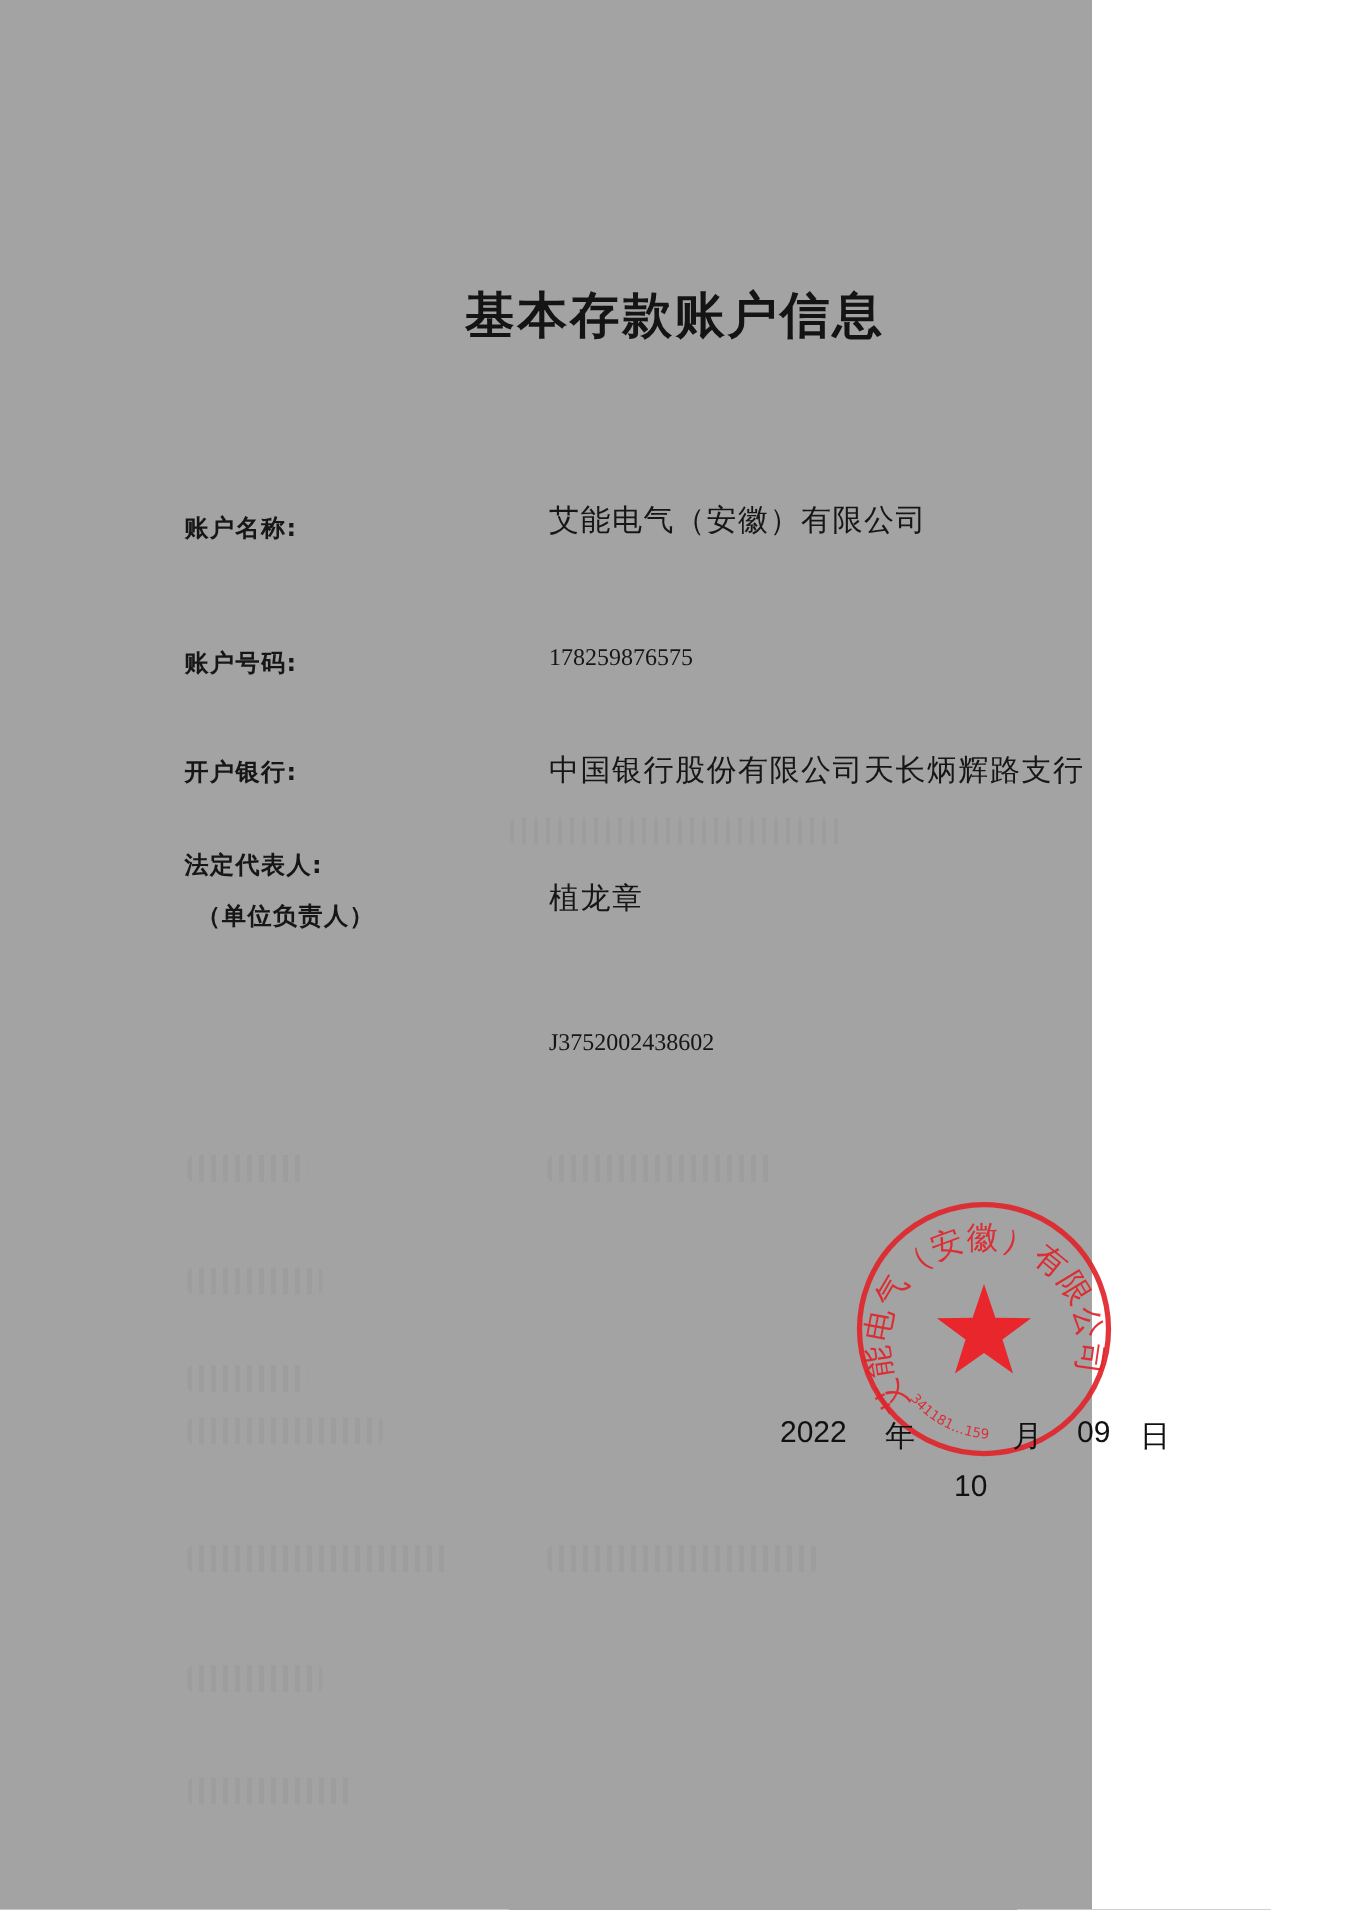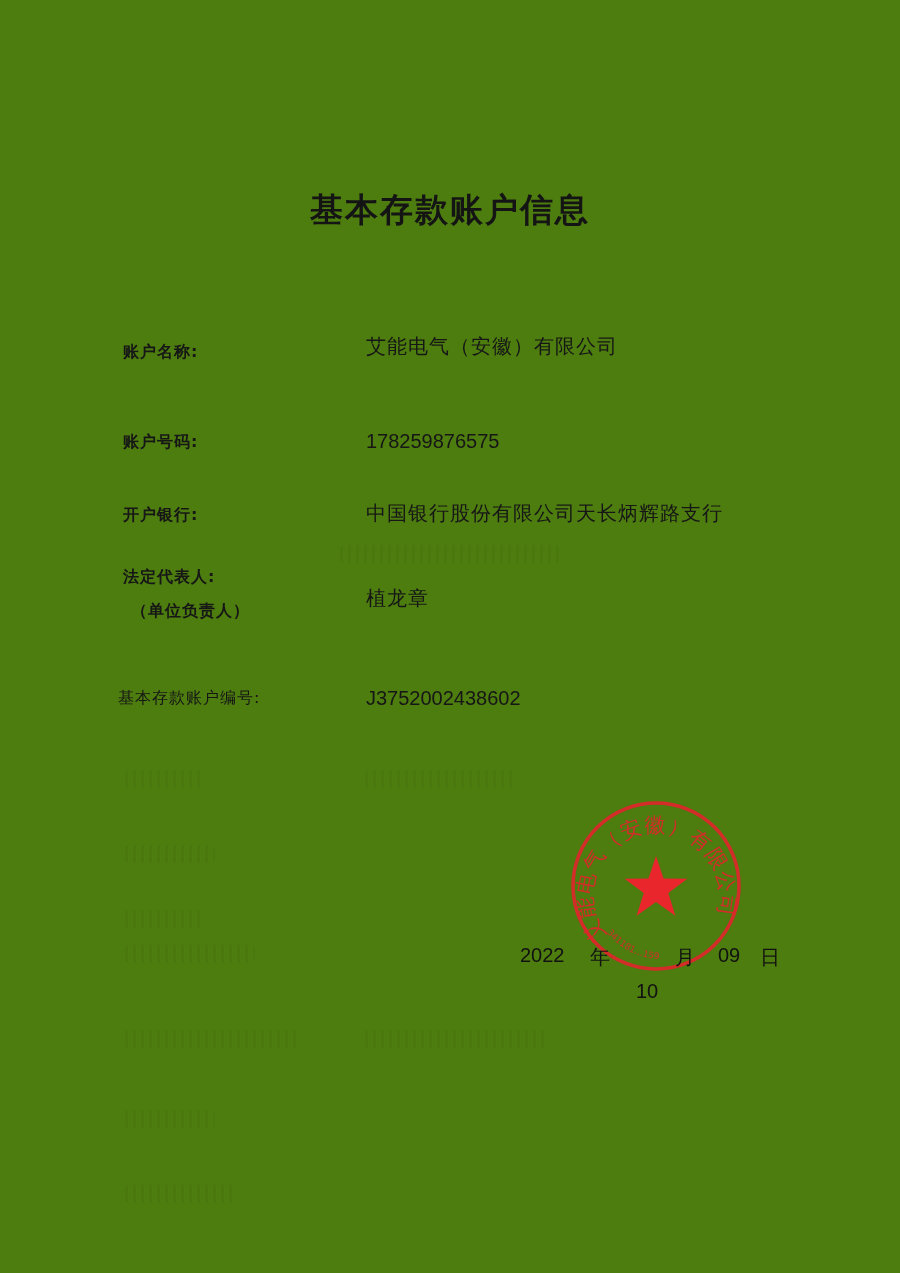--- a/index.html
+++ b/index.html
@@ -2,34 +2,34 @@
 <html><head>
 <meta charset="utf-8">
 <style>
   html, body { margin: 0; padding: 0; }
   body {
     width: 900px; height: 1273px; position: relative; overflow: hidden;
     background: #ffffff;
     font-family: "DejaVu Sans", "Liberation Sans", sans-serif;
     color: #111;
   }
-  .page { position: absolute; left: 0; top: 0; width: 900px; height: 1273px; background: #4d7c0f; }
+  .page { position: absolute; left: 0; top: 0; width: 728px; height: 1273px; background: #a3a3a3; }
   .title {
     position: absolute; left: 0; width: 900px; top: 188px; text-align: center;
     font-size: 33px; font-weight: bold; letter-spacing: 2px; color: #141414;
   }
   .label {
     position: absolute; left: 123px; font-size: 16px; font-weight: bold; color: #161616;
     letter-spacing: 1px; white-space: nowrap;
   }
   .value {
     position: absolute; left: 366px; font-size: 20px; color: #161616; white-space: nowrap;
   }
   .value.serif { font-family: "DejaVu Serif", "Liberation Serif", serif; letter-spacing: 1px; }
-  .value.num { font-family: Liberation Sans, sans-serif; font-size: 20px; text-align: center; }
+  .value.num { font-family: Liberation Serif, serif; font-size: 16px; text-align: center; }
   .ghost {
     position: absolute; height: 18px; border-radius: 4px;
     background: repeating-linear-gradient(90deg, rgba(0,0,0,0.05) 0 3px, transparent 3px 8px);
     opacity: 0.7;
   }
   .date {
     position: absolute; top: 944px; left: 520px; font-size: 20px; color: #111;
     font-family: "Liberation Sans", "DejaVu Sans", sans-serif; white-space: nowrap;
   }
   .date span { position: absolute; top: 0; }
@@ -59,21 +59,20 @@
   <div class="label" style="top:432px;">账户号码:</div>
   <div class="value num" style="top:430px;">178259876575</div>
 
   <div class="label" style="top:505px;">开户银行:</div>
   <div class="value serif" style="top:500px;">中国银行股份有限公司天长炳辉路支行</div>
 
   <div class="label" style="top:567px;">法定代表人:</div>
   <div class="label" style="top:601px;left:108px;margin-left:23px;">（单位负责人）</div>
   <div class="value serif" style="top:585px;">植龙章</div>
 
-  <div class="label" style="top:688px;left:118px;font-weight:normal;">基本存款账户编号:</div>
   <div class="value num" style="top:687px;">J3752002438602</div>
 
   <svg class="seal" viewBox="0 0 176 176">
     <defs>
       <path id="sealArc" d="M 38 138 A 64 64 0 1 1 138 138" fill="none"></path>
       <path id="numArc" d="M 34 128 A 72 72 0 0 0 116 158" fill="none"></path>
     </defs>
     <circle cx="88" cy="88" r="83" fill="none" stroke="#e0252b" stroke-width="3.5" opacity="0.92"></circle>
     <text font-size="21" fill="#e0252b" font-family="DejaVu Sans, sans-serif" opacity="0.92" letter-spacing="1">
       <textPath href="#sealArc" startOffset="0">艾能电气（安徽）有限公司</textPath>

